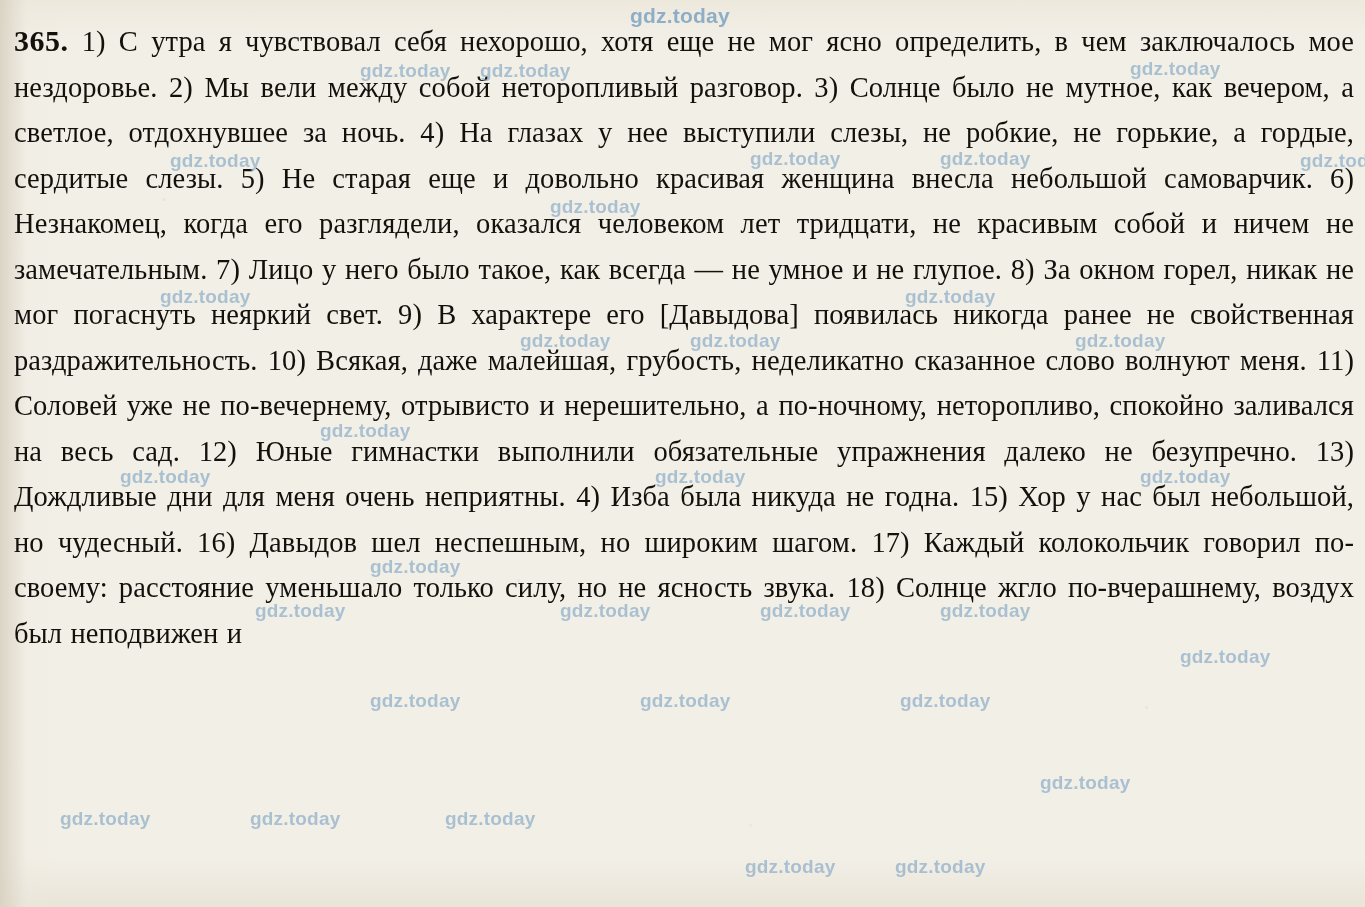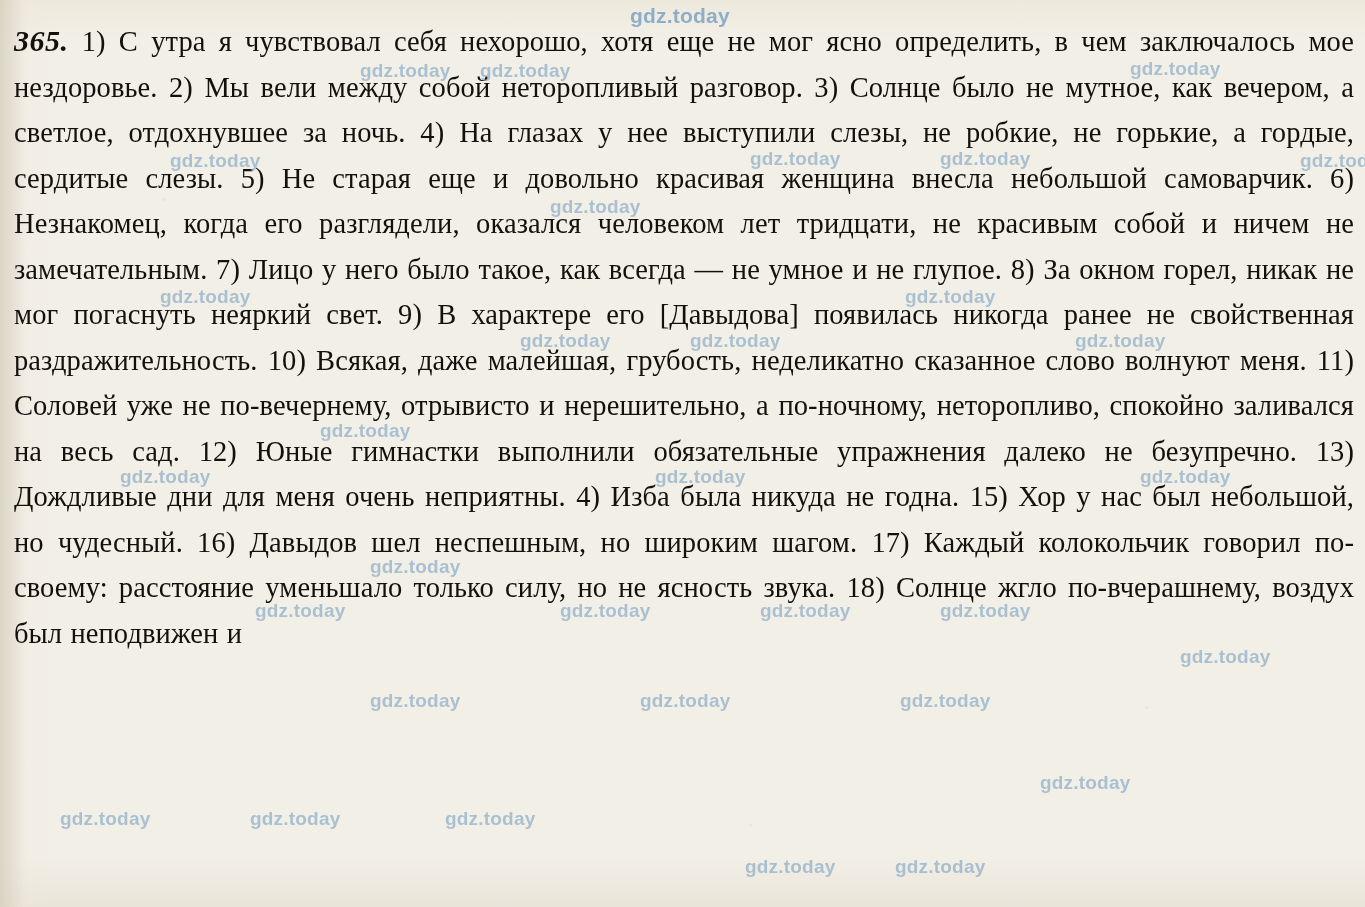--- a/index.html
+++ b/index.html
@@ -47,21 +47,20 @@
     color: #14110d;
     text-align: justify;
     text-justify: inter-word;
     letter-spacing: 0.1px;
     word-spacing: 1px;
   }
   .ex-num {
     font-weight: bold;
     font-size: 30px;
     letter-spacing: 0.5px;
-    font-style: italic;
   }
   
   .wm-layer {
     position: absolute;
     inset: 0;
     pointer-events: none;
     overflow: hidden;
     font-weight: bold;
   }
   .wm {

